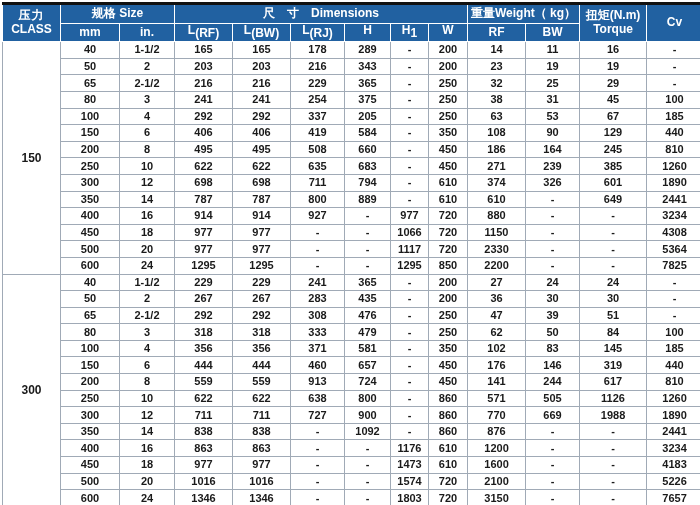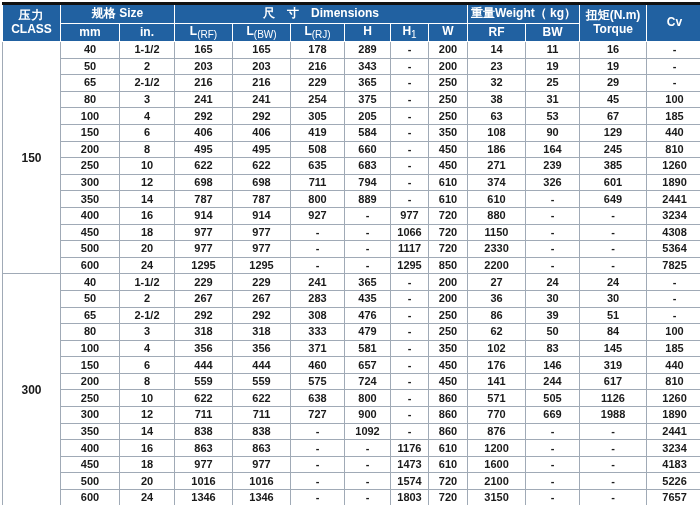--- a/index.html
+++ b/index.html
@@ -5,21 +5,21 @@
   html,body{margin:0;padding:0;background:#fff;}
   body{width:700px;height:505px;overflow:hidden;font-family:"Liberation Sans","DejaVu Sans",sans-serif;}
   .wrap{padding:2px;}
   table{width:696px;border-collapse:collapse;table-layout:fixed;
         border-top:3px solid #111;border-bottom:3px solid #111;
         border-left:1px solid #a0aab6;border-right:1px solid #a0aab6;}
   thead th{background:#2161a1;color:#fff;font-size:12px;font-weight:bold;
            border:1px solid #ffffff;padding:0;line-height:1.15;height:18px;vertical-align:middle;text-align:center;}
   thead tr.sub th{height:17px;font-size:12px;}
   thead th .cn{font-size:12px;letter-spacing:1px;}
-  thead sub{font-size:10px;font-weight:normal;}
+  thead sub{font-size:12px;font-weight:bold;}
   tbody td{border:1px solid #a0aab6;color:#1a1a1a;font-size:11px;font-weight:bold;
            text-align:center;vertical-align:middle;height:15.6px;padding:0;line-height:1;}
   tbody td.class-cell{font-size:12px;border-left:1px solid #a0aab6;}
   colgroup col{}
 </style>
 </head>
 <body>
 
 <div class="wrap">
   <table>
@@ -122,21 +122,21 @@
           <td>38</td>
           <td>31</td>
           <td>45</td>
           <td>100</td>
         </tr>
         <tr>
           <td>100</td>
           <td>4</td>
           <td>292</td>
           <td>292</td>
-          <td>305</td>
+          <td>337</td>
           <td>205</td>
           <td>-</td>
           <td>250</td>
           <td>63</td>
           <td>53</td>
           <td>67</td>
           <td>185</td>
         </tr>
         <tr>
           <td>150</td>
@@ -295,21 +295,21 @@
         </tr>
         <tr>
           <td>65</td>
           <td>2-1/2</td>
           <td>292</td>
           <td>292</td>
           <td>308</td>
           <td>476</td>
           <td>-</td>
           <td>250</td>
-          <td>86</td>
+          <td>47</td>
           <td>39</td>
           <td>51</td>
           <td>-</td>
         </tr>
         <tr>
           <td>80</td>
           <td>3</td>
           <td>318</td>
           <td>318</td>
           <td>333</td>
@@ -347,21 +347,21 @@
           <td>176</td>
           <td>146</td>
           <td>319</td>
           <td>440</td>
         </tr>
         <tr>
           <td>200</td>
           <td>8</td>
           <td>559</td>
           <td>559</td>
-          <td>575</td>
+          <td>913</td>
           <td>724</td>
           <td>-</td>
           <td>450</td>
           <td>141</td>
           <td>244</td>
           <td>617</td>
           <td>810</td>
         </tr>
         <tr>
           <td>250</td>

